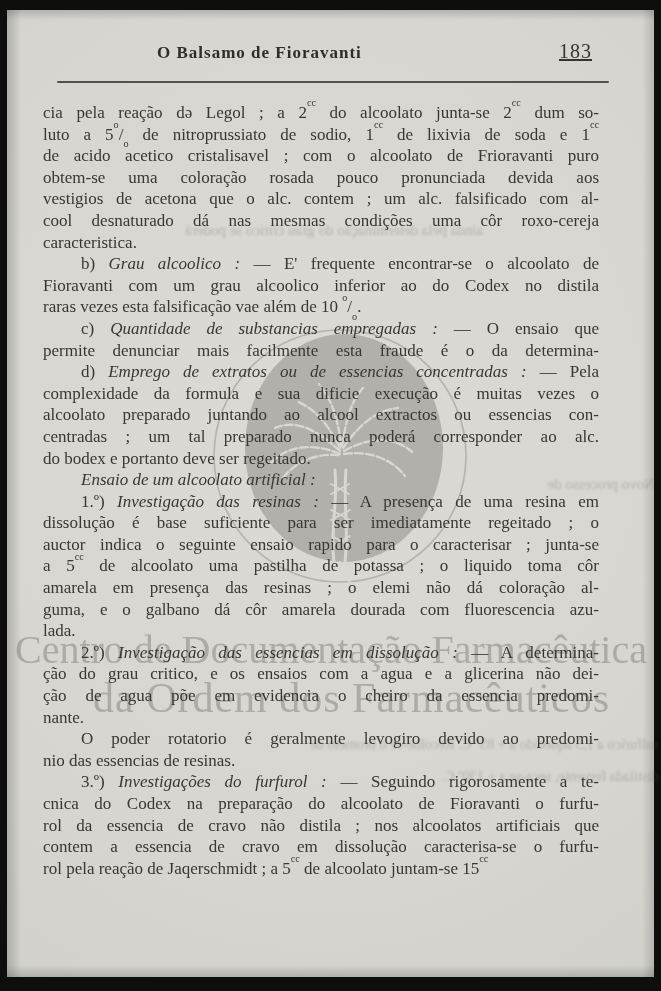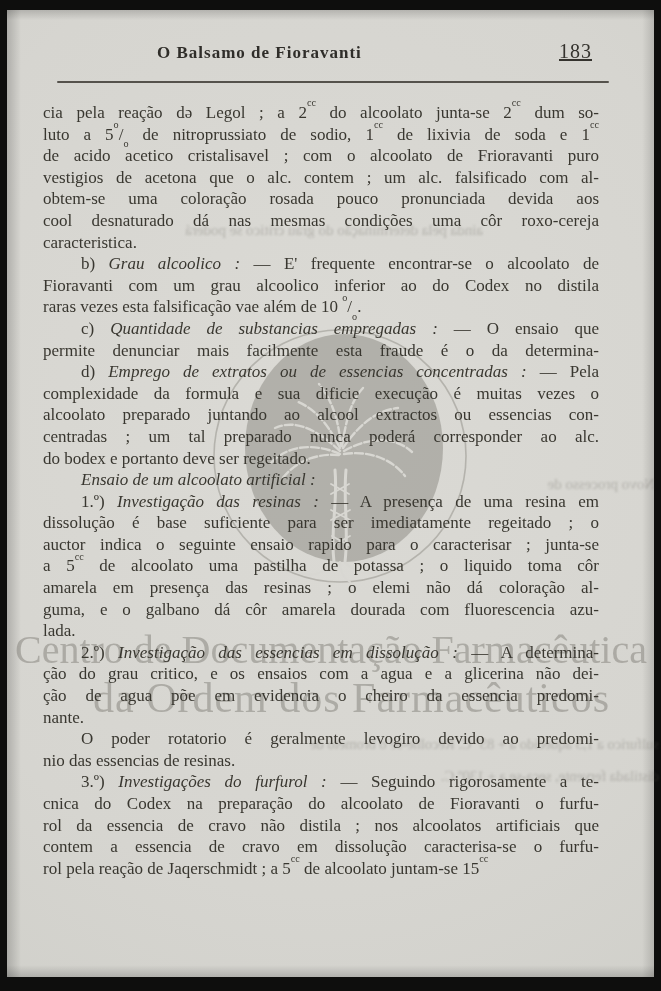--- a/index.html
+++ b/index.html
@@ -103,22 +103,22 @@
   <div class="wm wm-2">da Ordem dos Farmacêuticos</div>
 
   <div class="page-title">O Balsamo de Fioravanti</div>
   <div class="page-number">183</div>
   <div class="header-rule"></div>
 
   <div class="text-body">
       <div class="line"><span>cia pela reação də Legol ; a 2</span><sup>cc</sup><span> do alcoolato junta-se 2</span><sup>cc</sup><span> dum so-</span></div>
       <div class="line"><span>luto a 5</span><sup>o</sup><span>/</span><sub>o</sub><span> de nitroprussiato de sodio, 1</span><sup>cc</sup><span> de lixivia de soda e 1</span><sup>cc</sup></div>
       <div class="line"><span>de acido acetico cristalisavel ; com o alcoolato de Frioravanti puro</span></div>
+      <div class="line"><span>obtem-se uma coloração rosada pouco pronunciada devida aos</span></div>
       <div class="line"><span>vestigios de acetona que o alc. contem ; um alc. falsificado com al-</span></div>
-      <div class="line"><span>obtem-se uma coloração rosada pouco pronunciada devida aos</span></div>
       <div class="line"><span>cool desnaturado dá nas mesmas condições uma côr roxo-cereja</span></div>
       <div class="line last"><span>caracteristica.</span></div>
       <div class="line indent"><span>b) </span><i>Grau alcoolico :</i><span> — E' frequente encontrar-se o alcoolato de</span></div>
       <div class="line"><span>Fioravanti com um grau alcoolico inferior ao do Codex no distila</span></div>
       <div class="line last"><span>raras vezes esta falsificação vae além de 10 </span><sup>o</sup><span>/</span><sub>o</sub><span>.</span></div>
       <div class="line indent"><span>c) </span><i>Quantidade de substancias empregadas :</i><span> — O ensaio que</span></div>
       <div class="line"><span>permite denunciar mais facilmente esta fraude é o da determina-</span></div>
       <div class="line indent"><span>d) </span><i>Emprego de extratos ou de essencias concentradas :</i><span> — Pela</span></div>
       <div class="line"><span>complexidade da formula e sua dificie execução é muitas vezes o</span></div>
       <div class="line"><span>alcoolato preparado juntando ao alcool extractos ou essencias con-</span></div>

